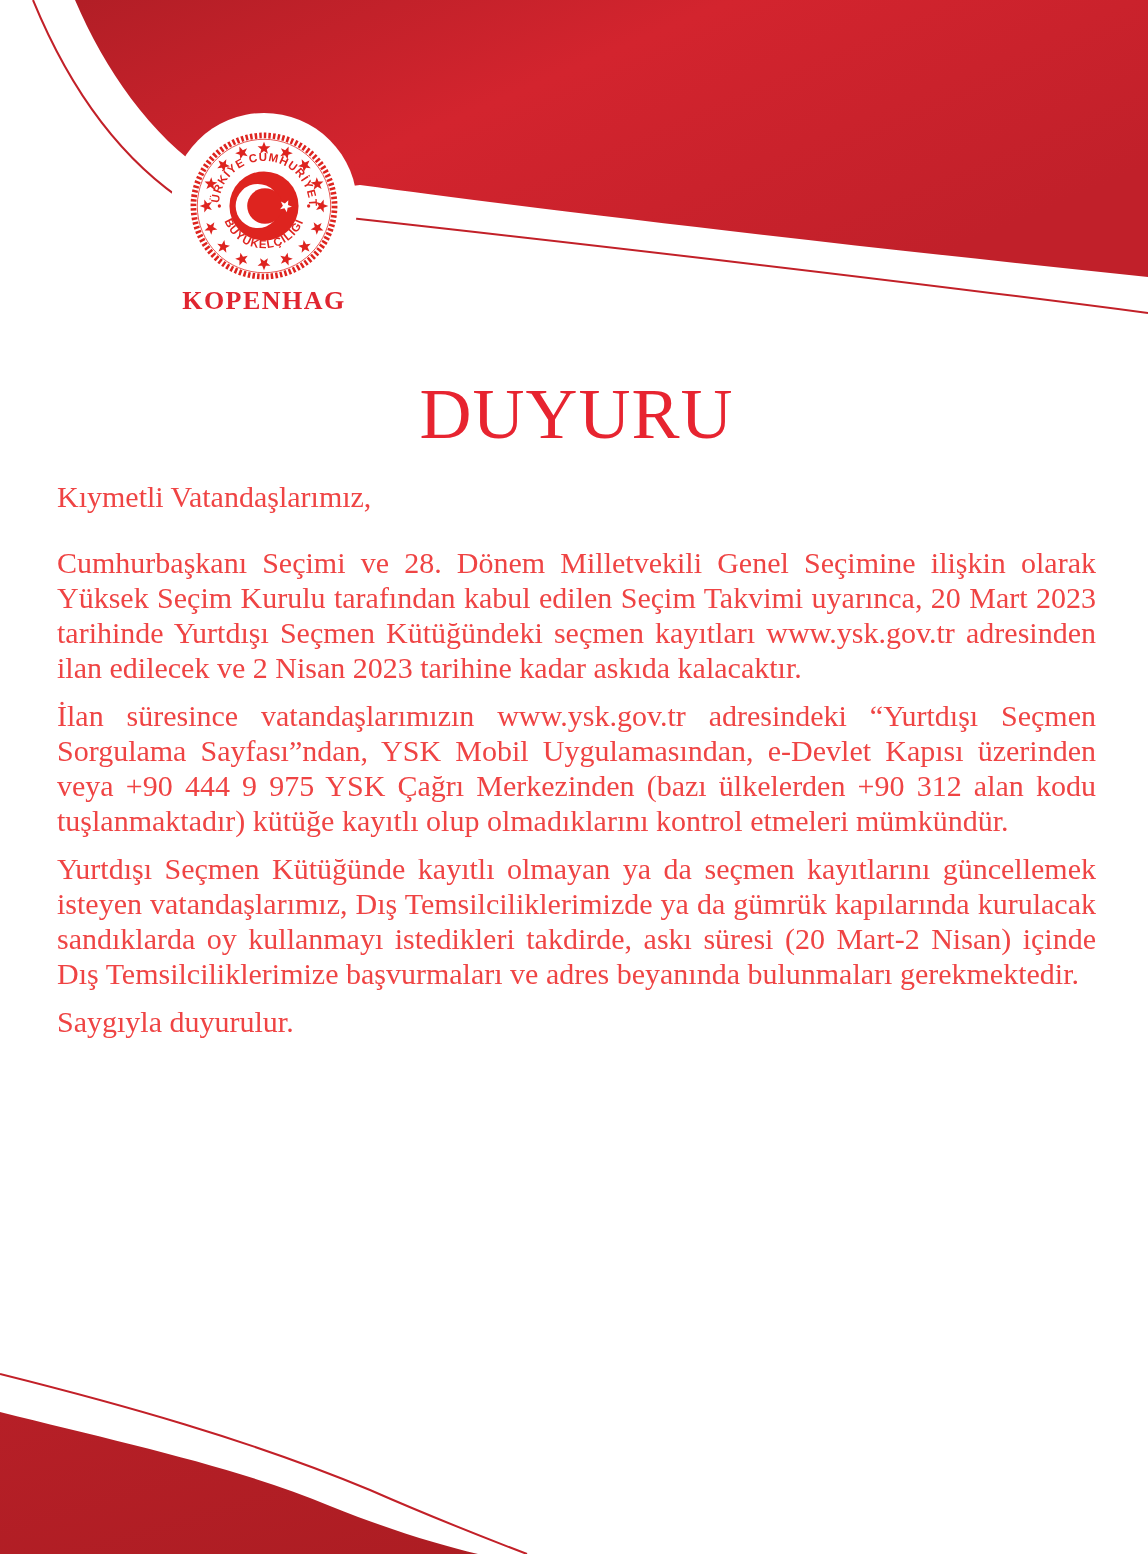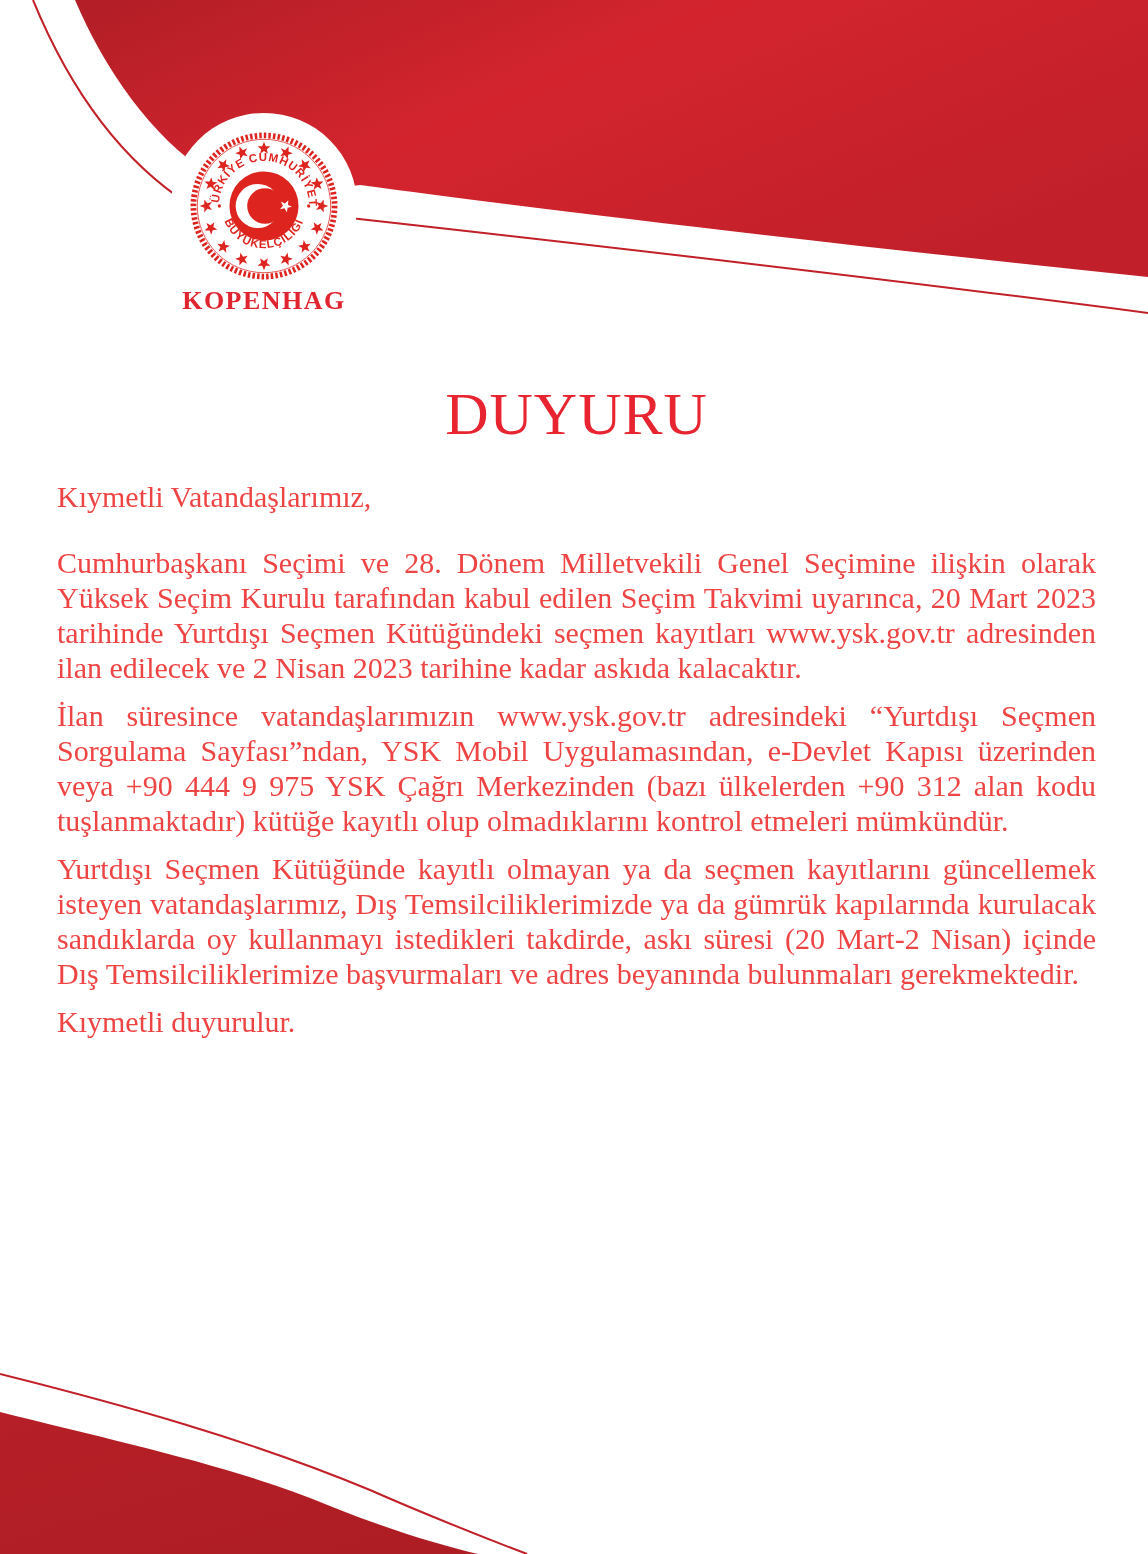--- a/index.html
+++ b/index.html
@@ -39,21 +39,21 @@
     white-space: nowrap;
   }
 
   .doc-title {
     position: absolute;
     top: 382px;
     left: 57px;
     width: 1039px;
     margin: 0;
     text-align: center;
-    font-size: 60px;
+    font-size: 72px;
     line-height: 64px;
     font-weight: normal;
     letter-spacing: 1px;
     color: #e72430;
   }
 
   .content {
     position: absolute;
     top: 479px;
     left: 57px;
@@ -136,21 +136,21 @@
 
   <div class="city-label">KOPENHAG</div>
 
   <h1 class="doc-title">DUYURU</h1>
 
   <main class="content">
     <p class="salutation">Kıymetli Vatandaşlarımız,</p>
     <p>Cumhurbaşkanı Seçimi ve 28. Dönem Milletvekili Genel Seçimine ilişkin olarak Yüksek Seçim Kurulu tarafından kabul edilen Seçim Takvimi uyarınca, 20 Mart 2023 tarihinde Yurtdışı Seçmen Kütüğündeki seçmen kayıtları www.ysk.gov.tr adresinden ilan edilecek ve 2 Nisan 2023 tarihine kadar askıda kalacaktır.</p>
     <p>İlan süresince vatandaşlarımızın www.ysk.gov.tr adresindeki “Yurtdışı Seçmen Sorgulama Sayfası”ndan, YSK Mobil Uygulamasından, e-Devlet Kapısı üzerinden veya +90 444 9 975 YSK Çağrı Merkezinden (bazı ülkelerden +90 312 alan kodu tuşlanmaktadır) kütüğe kayıtlı olup olmadıklarını kontrol etmeleri mümkündür.</p>
     <p>Yurtdışı Seçmen Kütüğünde kayıtlı olmayan ya da seçmen kayıtlarını güncellemek isteyen vatandaşlarımız, Dış Temsilciliklerimizde ya da gümrük kapılarında kurulacak sandıklarda oy kullanmayı istedikleri takdirde, askı süresi (20 Mart-2 Nisan) içinde Dış Temsilciliklerimize başvurmaları ve adres beyanında bulunmaları gerekmektedir.</p>
-    <p class="closing">Kıymetli duyurulur.</p>
+    <p class="closing">Saygıyla duyurulur.</p>
   </main>
 
   <svg class="art footer" width="1148" height="300" viewBox="0 0 1148 300" aria-hidden="true">
     <defs>
       <linearGradient id="fgrad" x1="0" y1="0" x2="1" y2="1">
         <stop offset="0" stop-color="#b61f27"></stop>
         <stop offset="1" stop-color="#ad1d23"></stop>
       </linearGradient>
     </defs>
     <path d="M 0 120 C 120 150 250 186 370 236 C 420 258 480 282 527 300" fill="none" stroke="#c22028" stroke-width="2"></path>

